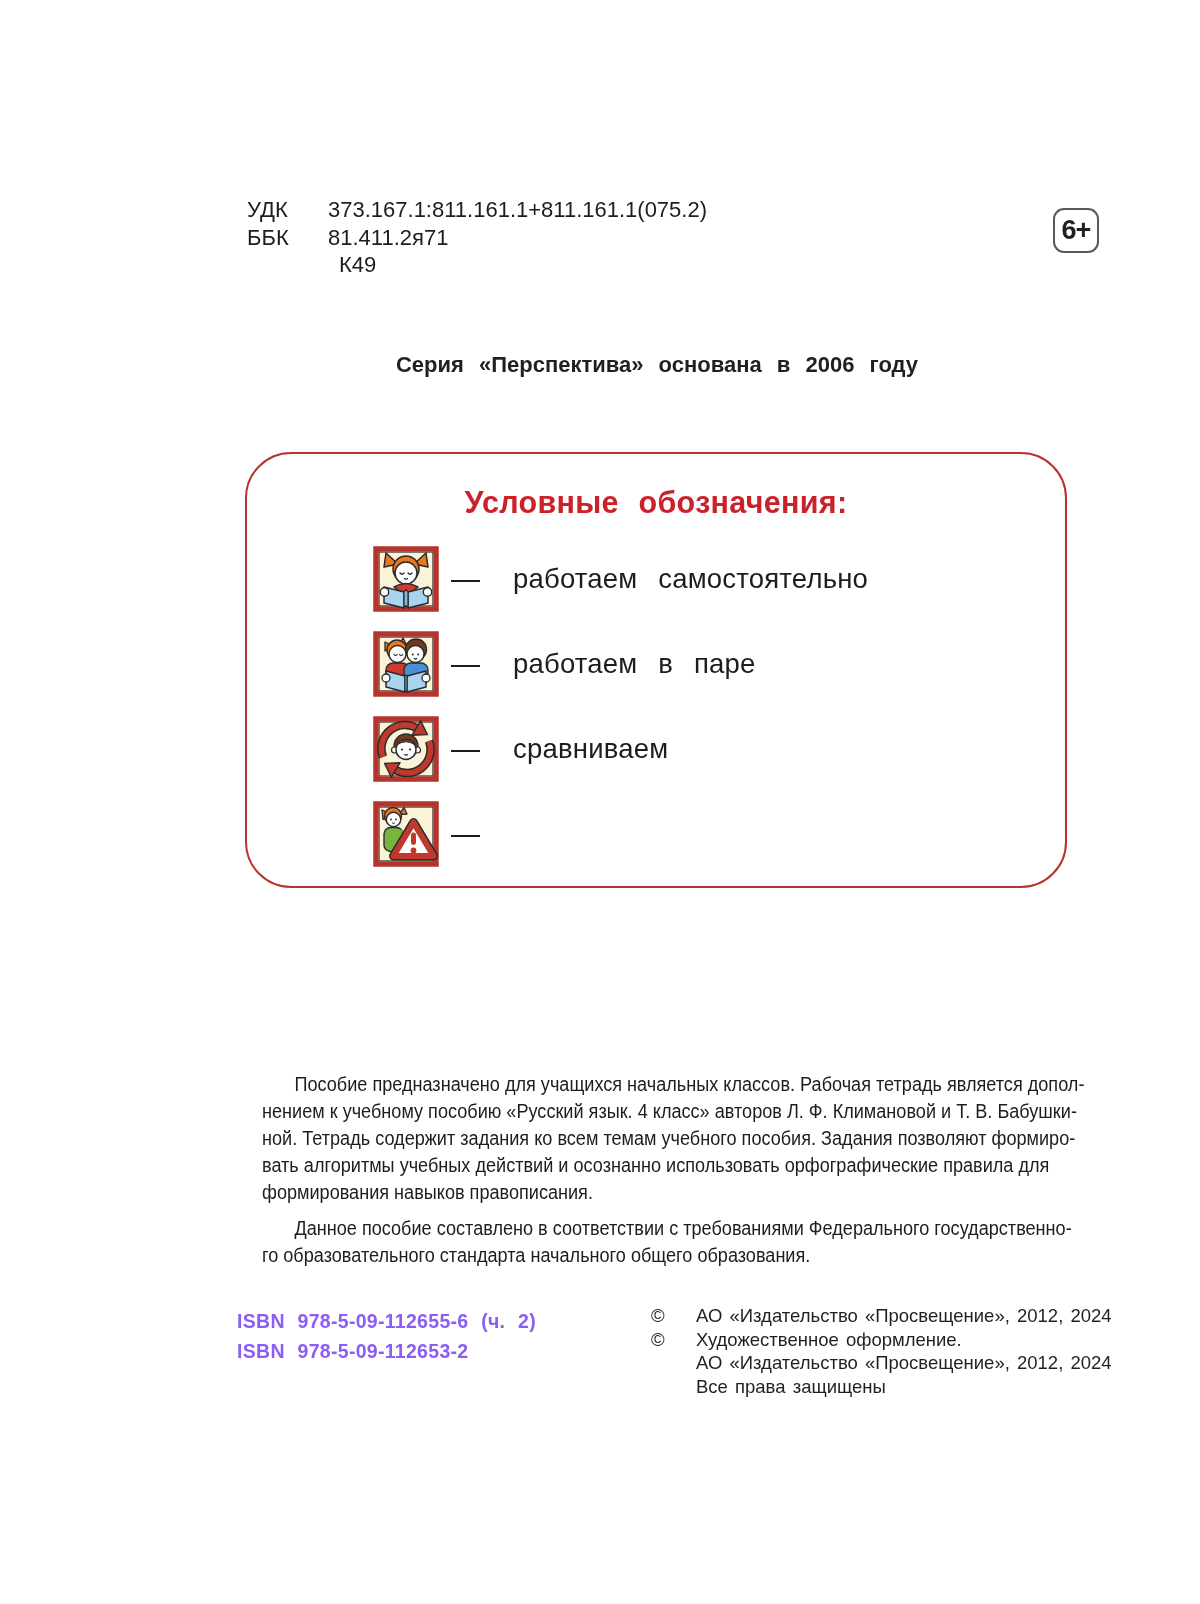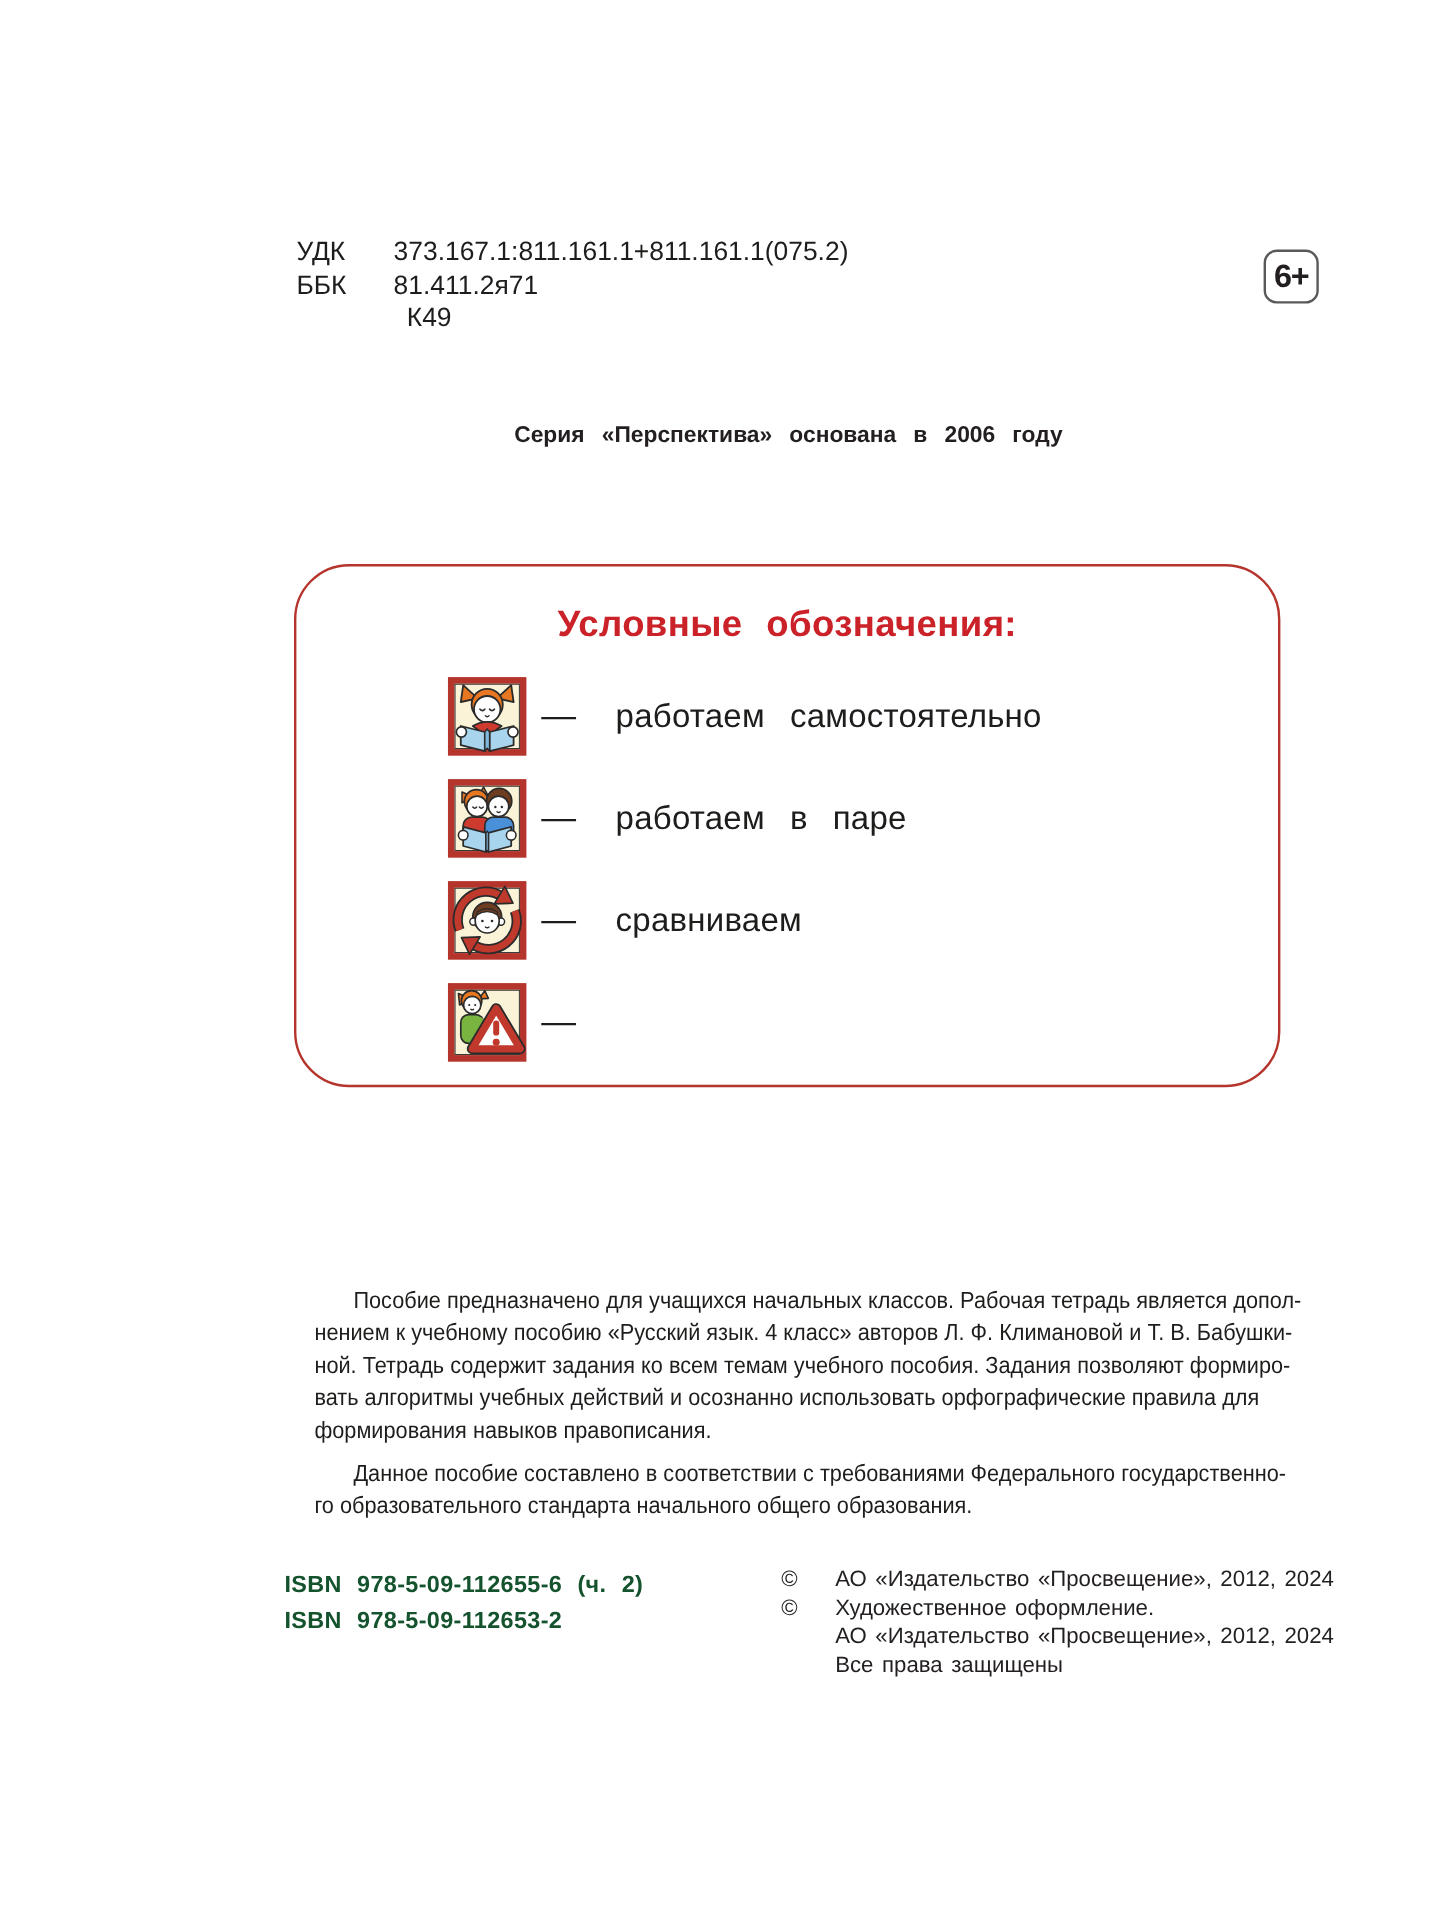--- a/index.html
+++ b/index.html
@@ -27,27 +27,27 @@
     width: 46px; height: 45px;
     border: 2.5px solid #58595b; border-radius: 11px;
     display: flex; align-items: center; justify-content: center;
     font-size: 27px; font-weight: bold; letter-spacing: -1px; color: #231f20;
     background: #ffffff;
   }
 
   
   .series {
     position: absolute; left: 245px; top: 352px; width: 824px;
-    text-align: center; font-weight: bold; font-size: 19px;
+    text-align: center; font-weight: bold; font-size: 22px;
     word-spacing: 9px; color: #231f20;
   }
 
   
   .legend-box {
-    position: absolute; left: 245px; top: 470px;
+    position: absolute; left: 245px; top: 452px;
     width: 822px; height: 436px;
     border: 2.5px solid #b5352d; border-radius: 46px;
     background: #ffffff;
   }
   .legend-title {
     margin-top: 31px; text-align: center;
     font-size: 30.5px; font-weight: bold; color: #cb2229;
     word-spacing: 11px; letter-spacing: .3px;
   }
   .legend-rows {
@@ -68,21 +68,21 @@
     transform: scaleX(.928); transform-origin: left top;
     font-size: 19.5px; line-height: 27px; color: #1d1d1b;
   }
   .para { white-space: pre-line; text-indent: 35px; }
   .para + .para { margin-top: 9px; }
 
   
   .isbn-block {
     position: absolute; left: 237px; top: 1306px;
     font-weight: bold; font-size: 19.5px; line-height: 30px;
-    word-spacing: 7px; letter-spacing: .3px; color: #14532d;
+    word-spacing: 7px; letter-spacing: .3px; color: #8b5cf6;
   }
   .isbn-line { display: block; }
   .copyright {
     position: absolute; left: 651px; top: 1304px;
     font-size: 18.5px; line-height: 23.5px; color: #231f20;
     display: grid; grid-template-columns: 27px auto; row-gap: 0;
   }
   .cr-sym { grid-column: 1; }
   .cr-text { grid-column: 2; white-space: pre-line; word-spacing: 2px; margin-left: 18px; }
 </style>

